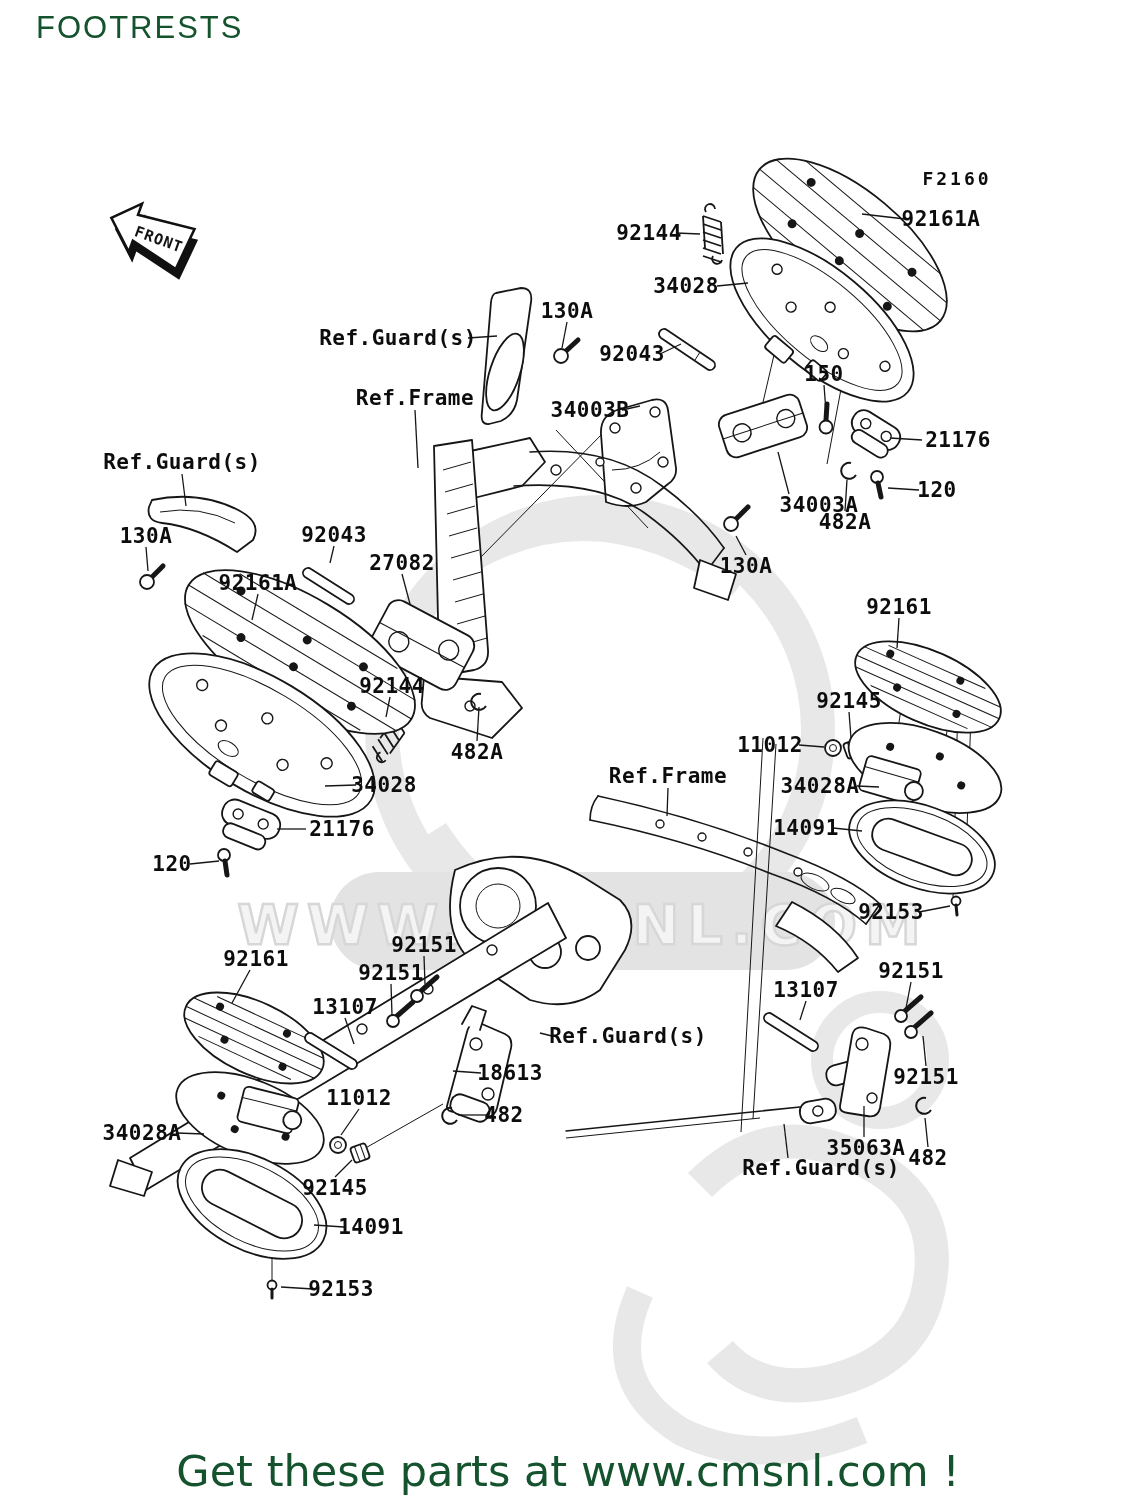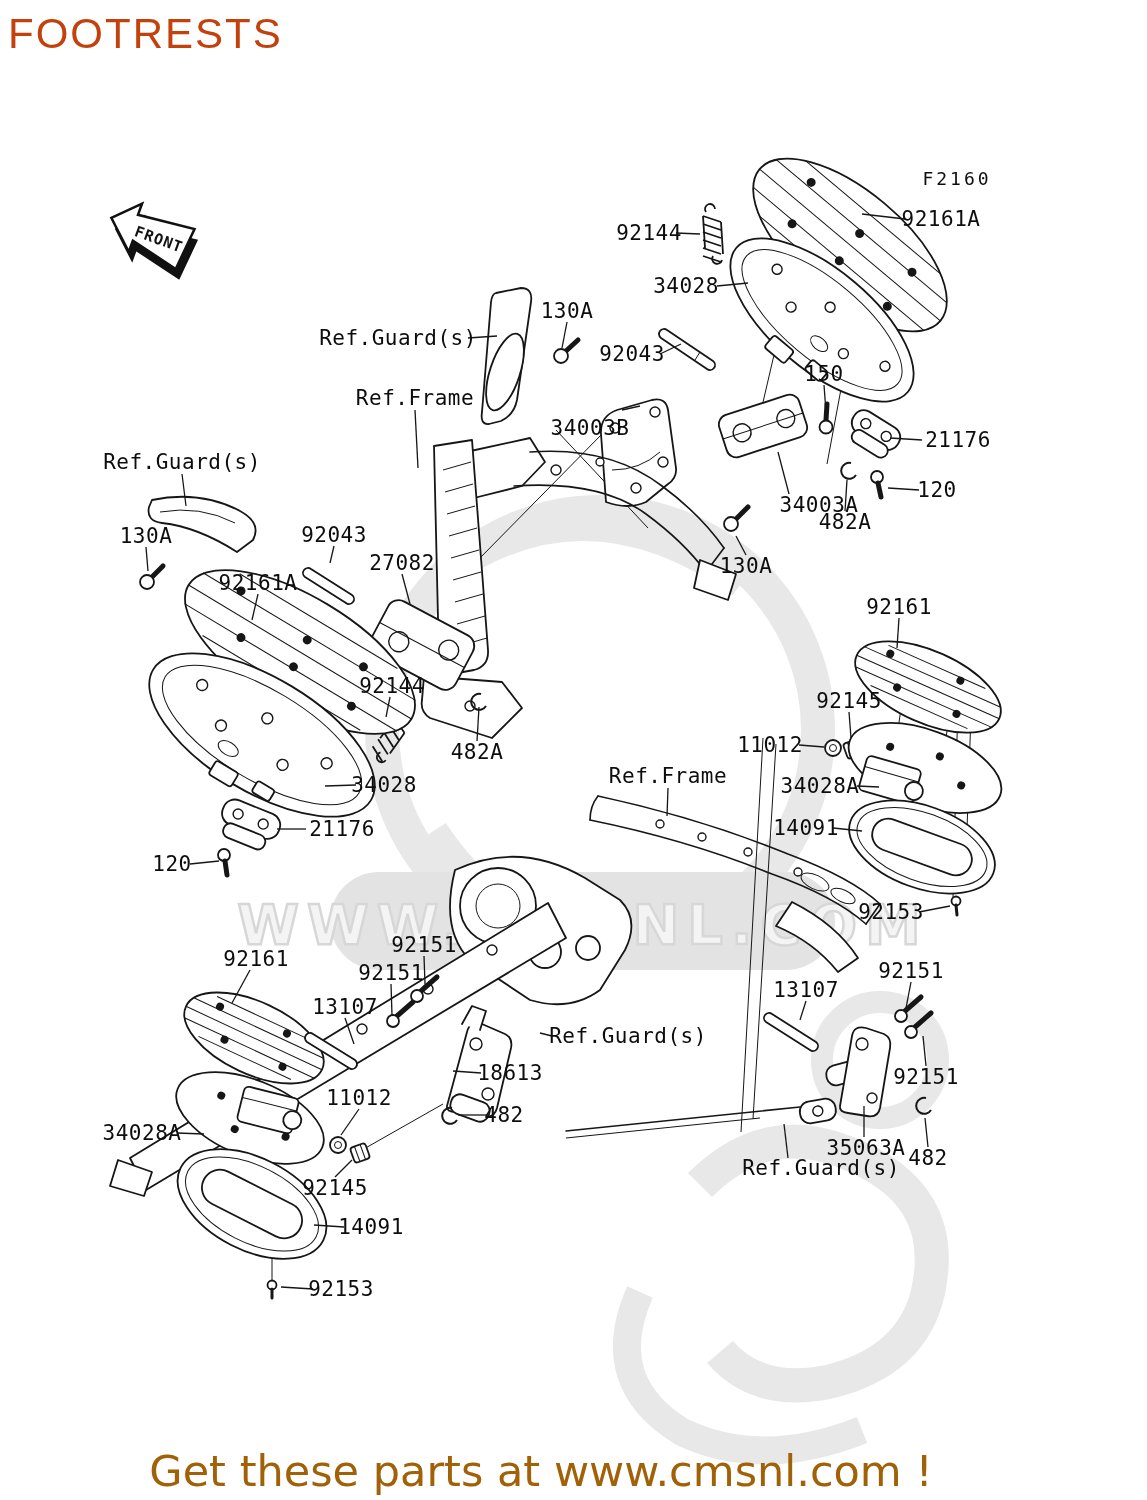--- a/index.html
+++ b/index.html
@@ -12,29 +12,29 @@
   .shaft{stroke:#161616;stroke-width:5;stroke-linecap:round;}
   .shaft2{stroke:#161616;stroke-width:3;stroke-linecap:round;}
   .clip{stroke:#161616;fill:none;stroke-width:2;}
   .dot{fill:#161616;stroke:none;}
   .hole{stroke:#161616;fill:#fff;stroke-width:1.4;}
   .spring{stroke:#161616;fill:none;stroke-width:1.8;}
   .lead{stroke:#161616;stroke-width:1.3;}
   .wm{stroke:#e8e8e8;fill:none;}
   #labels-layer{position:absolute;left:0;top:0;width:100%;height:100%;z-index:3;}
   .plabel{position:absolute;transform:translate(-50%,-50%);
-    font-family:"DejaVu Sans Mono",monospace;font-weight:normal;font-size:21px;
+    font-family:"DejaVu Sans Mono",monospace;font-weight:bold;font-size:21px;
     color:#0d0d0d;white-space:nowrap;letter-spacing:0.5px;}
   .plabel.figcode{font-size:18px;letter-spacing:3px;}
-  .title{position:absolute;left:8px;top:10px;z-index:3;
-    font-family:"Liberation Sans","DejaVu Sans",sans-serif;font-size:42px;
-    color:#c2410c;letter-spacing:2px;}
-  .footer{position:absolute;left:541px;top:1446px;transform:translateX(-50%);z-index:3;
+  .title{position:absolute;left:36px;top:10px;z-index:3;
+    font-family:"Liberation Sans","DejaVu Sans",sans-serif;font-size:31px;
+    color:#14532d;letter-spacing:2px;}
+  .footer{position:absolute;left:568px;top:1446px;transform:translateX(-50%);z-index:3;
     font-family:"DejaVu Sans","Liberation Sans",sans-serif;font-size:43px;
-    color:#a16207;white-space:nowrap;cursor:pointer;}
+    color:#14532d;white-space:nowrap;cursor:pointer;}
   .wmtext{font-family:"DejaVu Sans",sans-serif;font-weight:bold;letter-spacing:8px;
     fill:#f4f4f4;stroke:#d7d7d7;stroke-width:2.5px;}
   .fronttext{font-family:"DejaVu Sans Mono",monospace;font-weight:bold;font-size:15px;fill:#111;letter-spacing:1px;}
 </style>
 </head>
 <body>
 
 <div id="canvas">
   <div class="title">FOOTRESTS</div>
 
@@ -445,21 +445,21 @@
       </g>
   </svg>
 
   <div id="labels-layer">
       <div class="plabel figcode" style="left: 957px; top: 178px;">F2160</div>
       <div class="plabel" style="left: 649px; top: 233px;">92144</div>
       <div class="plabel" style="left: 686px; top: 286px;">34028</div>
       <div class="plabel" style="left: 941px; top: 219px;">92161A</div>
       <div class="plabel" style="left: 567px; top: 311px;">130A</div>
       <div class="plabel" style="left: 632px; top: 354px;">92043</div>
-      <div class="plabel" style="left: 590px; top: 428px;">34003B</div>
+      <div class="plabel" style="left: 590px; top: 410px;">34003B</div>
       <div class="plabel" style="left: 824px; top: 374px;">150</div>
       <div class="plabel" style="left: 819px; top: 505px;">34003A</div>
       <div class="plabel" style="left: 845px; top: 522px;">482A</div>
       <div class="plabel" style="left: 958px; top: 440px;">21176</div>
       <div class="plabel" style="left: 937px; top: 490px;">120</div>
       <div class="plabel" style="left: 746px; top: 566px;">130A</div>
       <div class="plabel" style="left: 398px; top: 338px;">Ref.Guard(s)</div>
       <div class="plabel" style="left: 415px; top: 398px;">Ref.Frame</div>
       <div class="plabel" style="left: 182px; top: 462px;">Ref.Guard(s)</div>
       <div class="plabel" style="left: 146px; top: 536px;">130A</div>

